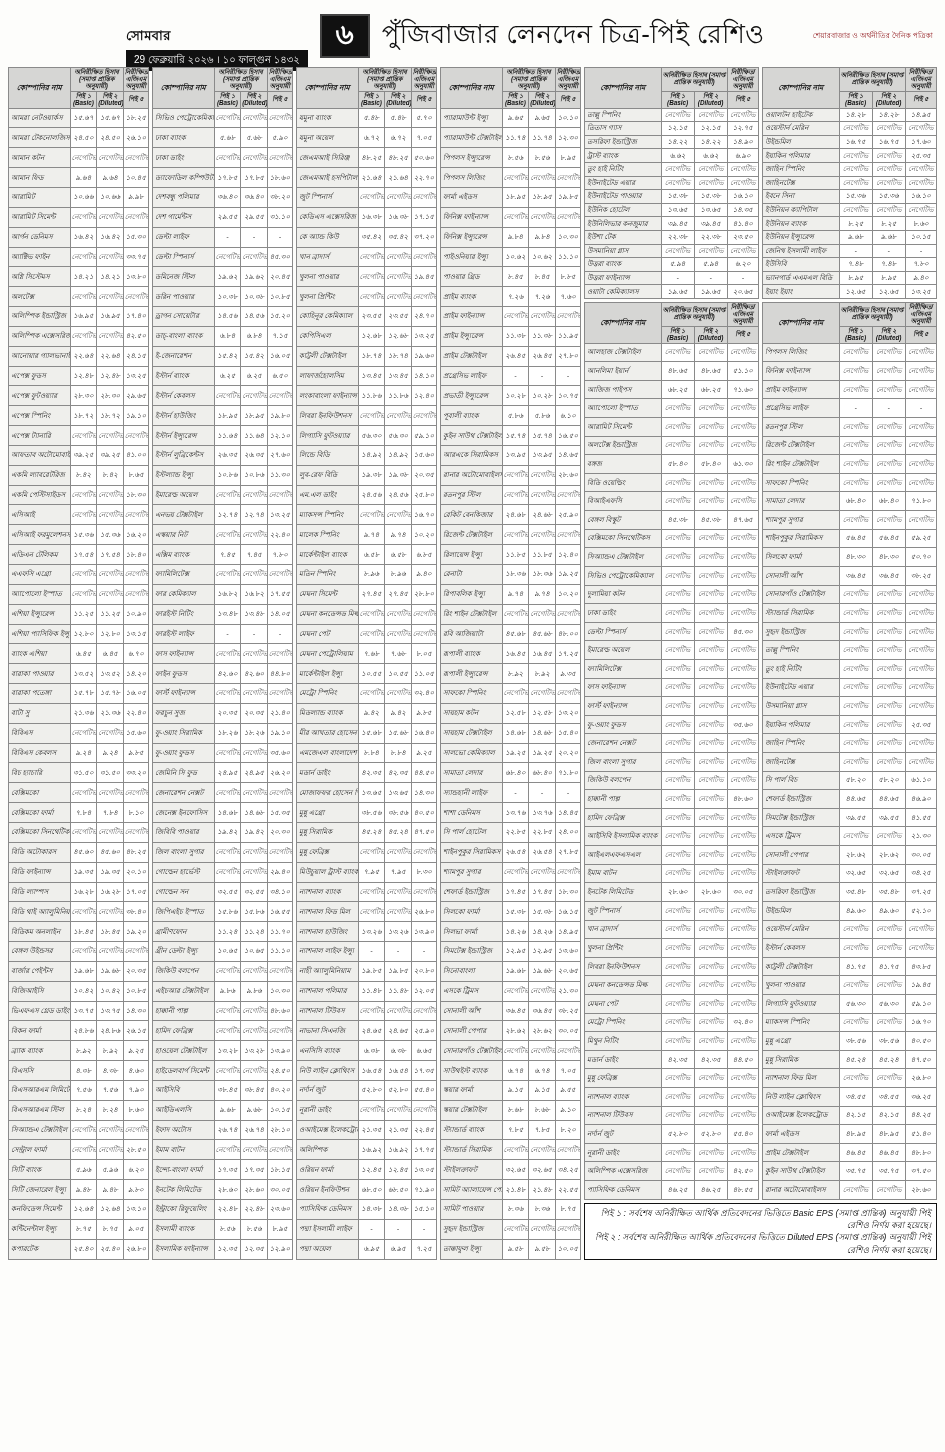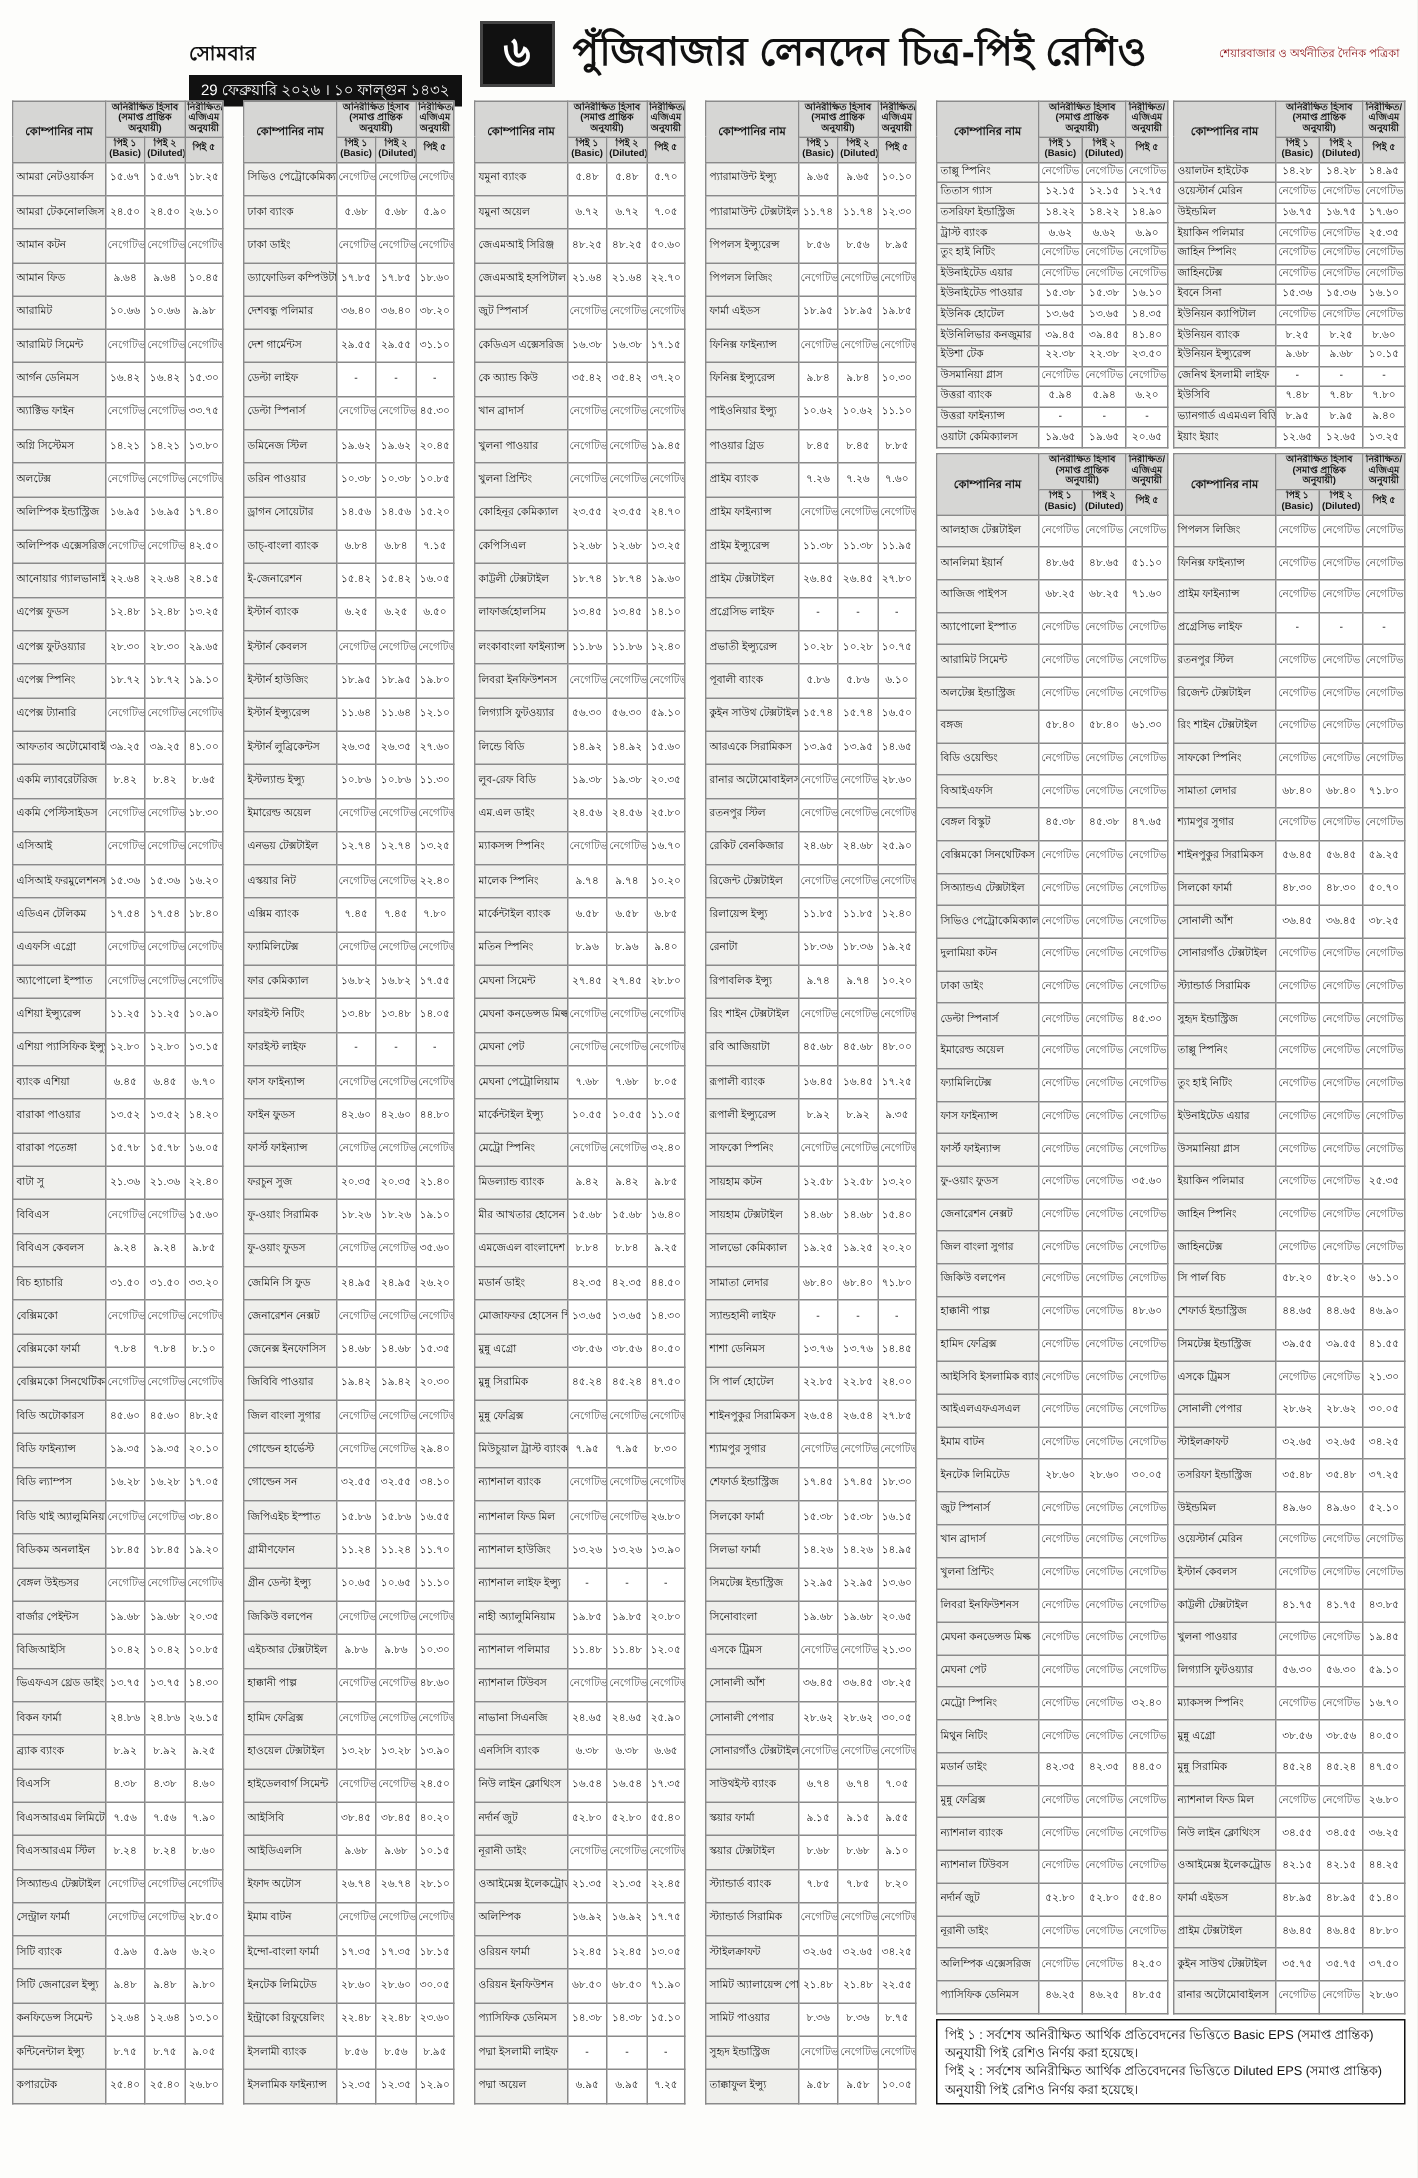--- a/index.html
+++ b/index.html
@@ -7,38 +7,38 @@
   body { font-family:"Liberation Sans","DejaVu Sans",sans-serif; }
   .page { width:945px; height:1452px; margin:0 auto; background:#fdfdfb; padding:5px 8px 6px 8px; position:relative; color:#111; }
 
   
   .topbar { display:flex; align-items:center; height:62px; }
   .date-stack { margin-left:118px; display:flex; flex-direction:column; gap:3px; align-items:flex-start; }
   .day { font-size:13px; font-weight:bold; letter-spacing:.5px;margin-top:24px; }
   .date-pill { background:#111; color:#fff; font-size:10px; padding:2px 8px; white-space:nowrap; }
   .pagenum-box { width:50px; height:44px; background:#111; color:#fff; font-size:28px; font-weight:bold;
                  display:flex; align-items:center; justify-content:center; margin:0 12px; border:2px solid #444; }
-  .main-title { font-size:26px; font-weight:bold; letter-spacing:.3px; white-space:nowrap; }
+  .main-title { font-size:26px; font-weight:normal; letter-spacing:.3px; white-space:nowrap; }
   .brand { margin-left:auto; padding-right:4px; }
   .brand-tagline { font-size:7.5px; color:#8c0f14; margin-bottom:1px; }
   .brand-name { font-size:30px; font-weight:bold; color:#a6131a; line-height:1; text-shadow:1px 1px 0 #e5c9c9; }
   .brand-flag { display:inline-block; width:14px; height:22px; background:#a6131a; margin-right:6px; vertical-align:middle; }
 
   
   .heading-bar { border:1.5px solid #111; margin:2px 0 3px 0; padding:4px 8px; font-size:17px; font-weight:bold; background:#fff; }
 
   
-  .content { display:flex; gap:13px; height:1336px; }
+  .content { display:flex; gap:3px; height:1193px;font-style:italic; }
   .col  { width:141px; flex:0 0 141px; }
   .right-wrap { flex:1; display:flex; flex-direction:column; gap:3px; min-width:0; }
   .right-top { display:flex; gap:3px; height:232px; }
   .right-top .colR, .margin-tables .colR { flex:1; min-width:0; }
   .margin-heading { border:1.5px solid #111; font-weight:bold; font-size:13px; text-align:center; padding:3px 2px; background:#fff; }
   .margin-tables { flex:1; display:flex; gap:3px; min-height:0; }
-  .footnote { border:1px solid #111; font-size:8.5px; padding:3px 5px; line-height:1.45; background:#fff; }
+  .footnote { border:1px solid #111; font-size:8.5px; padding:3px 5px; line-height:1.45; background:#fff;text-align:right; }
 
   table { border-collapse:collapse; width:100%; height:100%; table-layout:fixed; background:#fff; }
   th, td { border:0.5px solid #8a8a8a; font-size:7px; padding:0 1px; text-align:center;
            overflow:hidden; white-space:nowrap; line-height:1.15; }
   thead th { background:#d6d6d4; font-weight:bold; font-size:6.3px; white-space:normal; line-height:1.1; padding:1px; }
   thead .hname { font-size:7.5px; }
   td.name { text-align:left; background:#efefec; padding-left:2px; }
   td.val  { background:#fff; }
   td.neg  { color:#5a5a5a; }
 </style>

